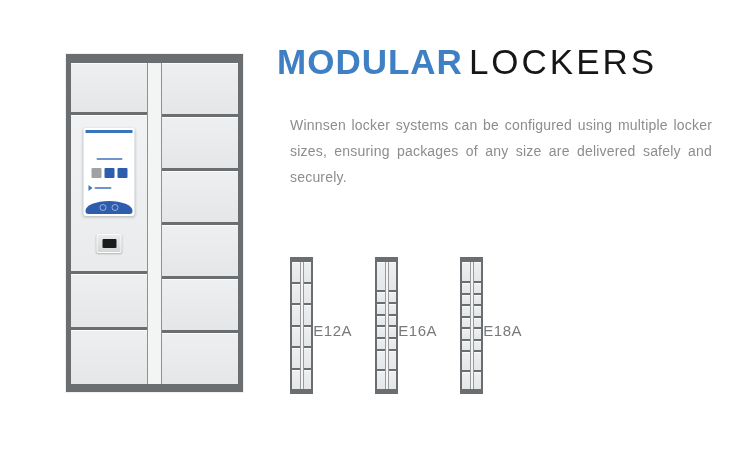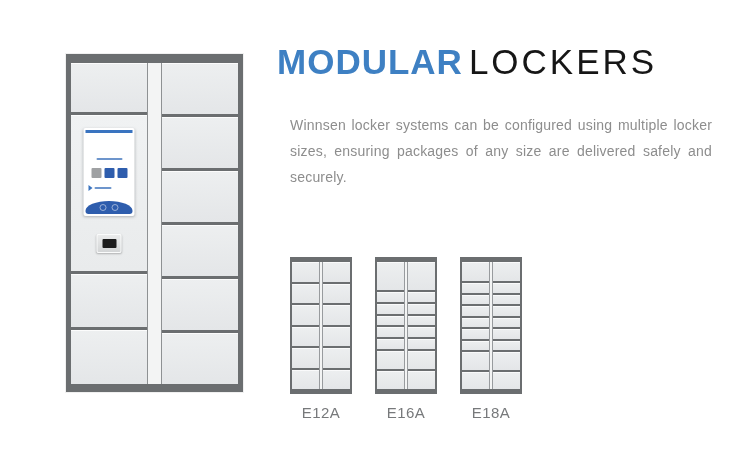--- a/index.html
+++ b/index.html
@@ -39,21 +39,21 @@
   .cr-slot{width:14px;height:9px;background:#1b1b1b;border-radius:1px}
 
   
   .heading{position:absolute;left:277px;top:44px;font-size:35px;font-weight:400;white-space:nowrap;line-height:1}
   .t1{color:var(--accent);font-weight:700;letter-spacing:1px}
   .t2{color:var(--ink);letter-spacing:3px;margin-left:6px}
   .intro{position:absolute;left:290px;top:112px;width:422px;font-size:14px;line-height:26px;color:var(--body);text-align:justify;letter-spacing:.2px}
 
   
   .mini-row{position:absolute;left:290px;top:257px;display:flex;gap:23px}
-  .mini-unit{width:62px;display:flex;flex-direction:column;align-items:center}
+  .mini-unit{width:62px;display:flex;align-items:center}
   .mini-cab{width:62px;height:137px;background:var(--frame);padding:5px 2px;display:flex}
   .mini-col{flex:1;display:flex;flex-direction:column;gap:2px;min-width:0}
   .mini-divider{width:4px;background:var(--strip);border-left:1px solid var(--line);border-right:1px solid var(--line)}
   .mini-cab .door{box-shadow:inset 0 1px 0 rgba(255,255,255,.7)}
   .mini-label{margin-top:10px;font-size:15px;color:var(--label);letter-spacing:.5px}
 </style>
 </head>
 <body>
 
 <div class="stage">

